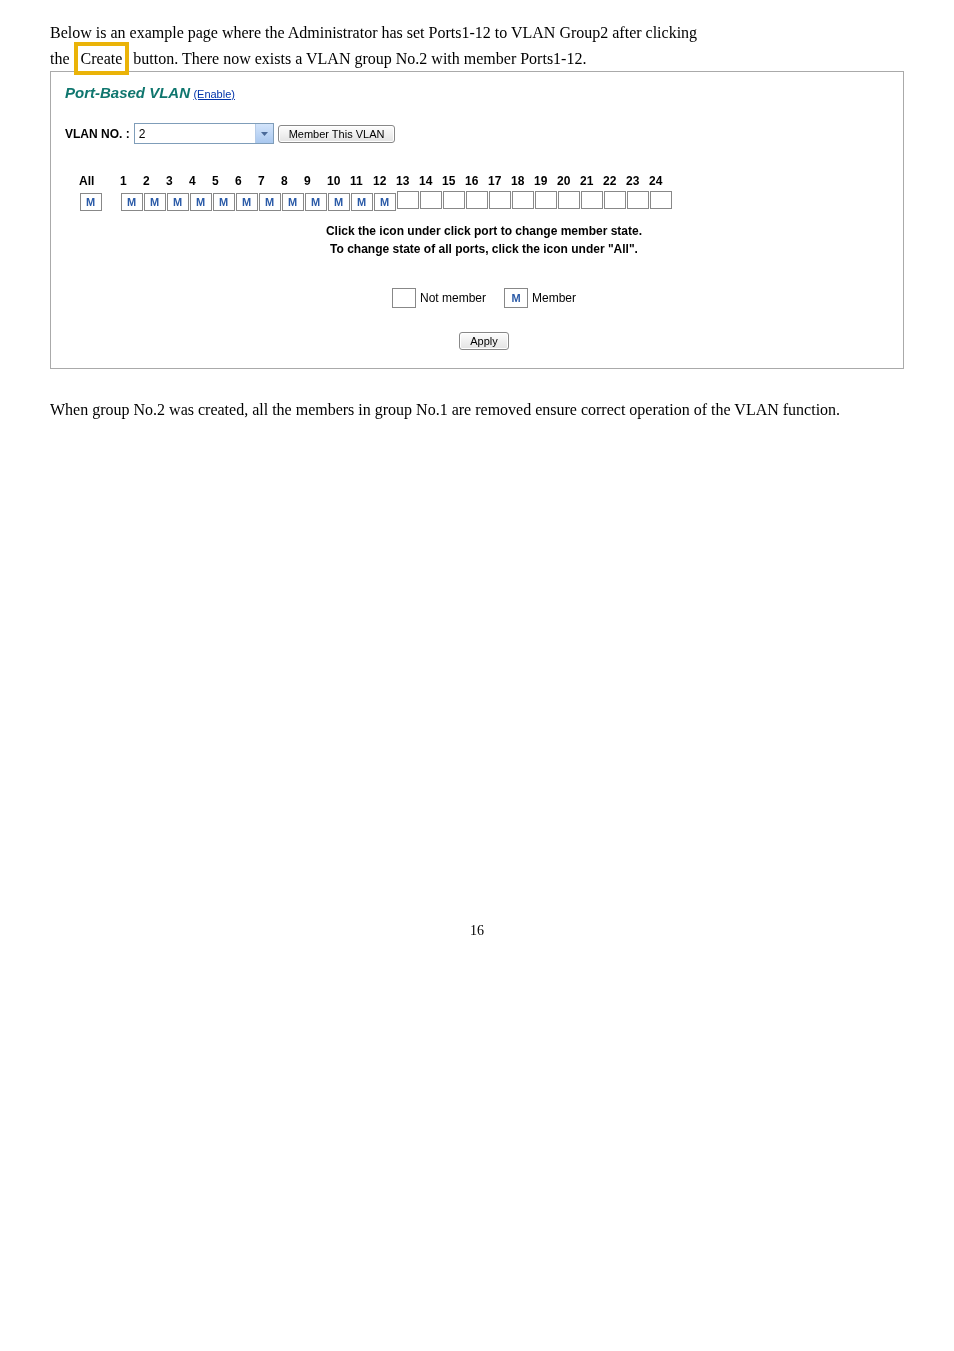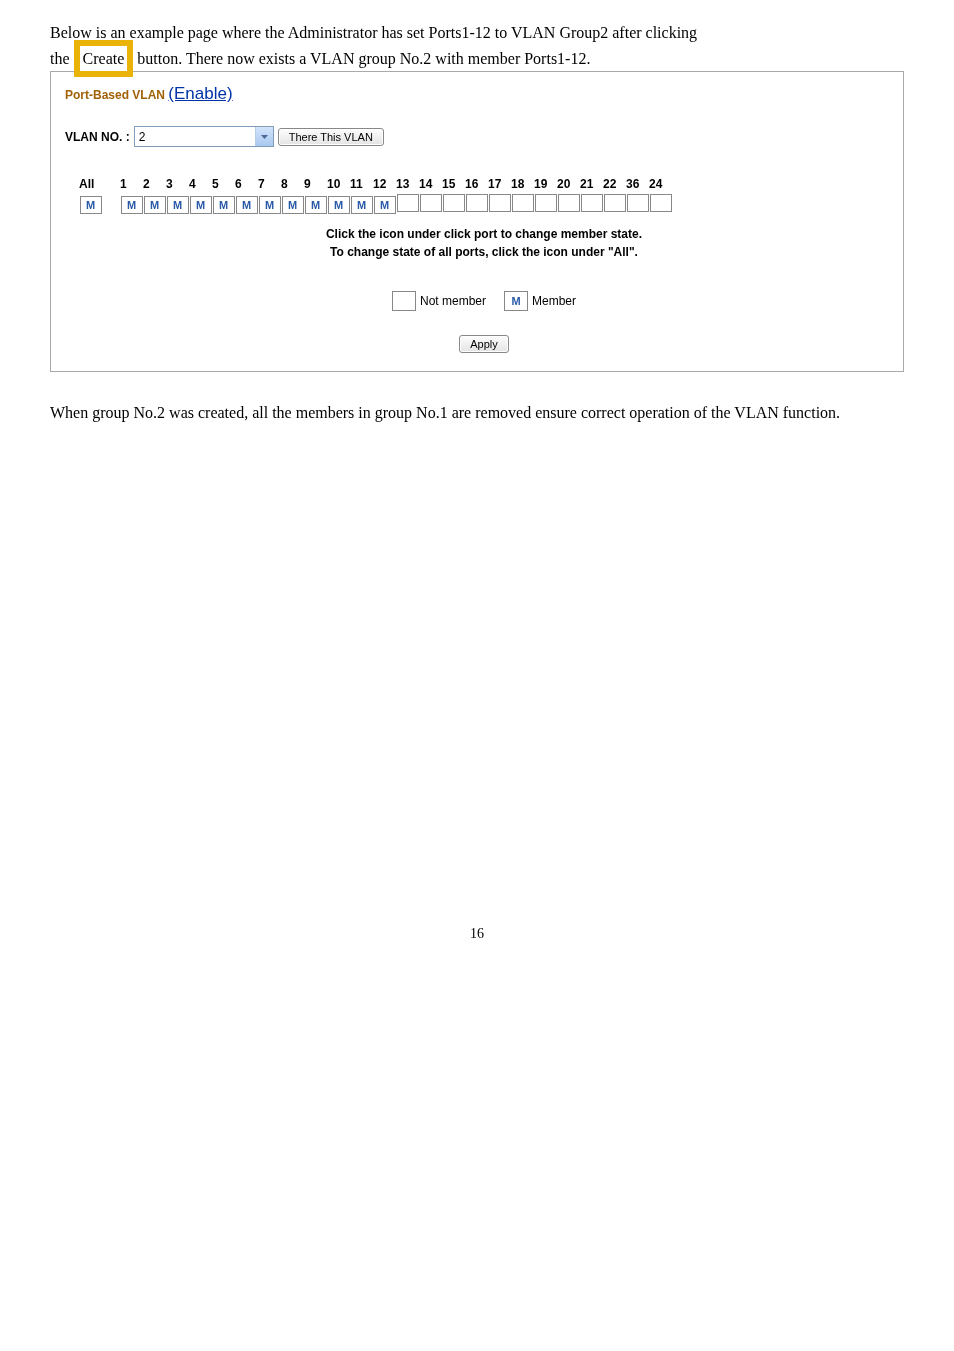--- a/index.html
+++ b/index.html
@@ -7,40 +7,41 @@
     font-size: 16px;
     color: #000;
     margin: 0;
     padding: 20px 50px;
     background: #fff;
   }
   .intro-text {
     line-height: 1.6;
   }
   .boxed {
-    border: 6px solid #eab308;
+    border: 4px solid #eab308;
     padding: 4px 3px;
   }
   .panel {
     border: 1px solid #aaa;
     padding: 12px 14px 18px;
     font-family: Tahoma, Verdana, Arial, sans-serif;
     font-size: 12px;
     color: #000;
     margin-bottom: 28px;
   }
   .panel-title {
-    font-size: 12px;
-    font-weight: bold;
-    color: #a16207;
+    font-size: 15px;
+    font-weight: bold;
+    color: #0f766e;
+    font-style: italic;
   }
   .panel-title-link {
     color: #0033aa;
     text-decoration: underline;
-    font-size: 17px;
+    font-size: 11px;
     font-weight: normal;
   }
   .row-vlan {
     margin-top: 22px;
     display: flex;
     align-items: center;
     gap: 4px;
   }
   .lbl-vlanno {
     font-weight: bold;
@@ -193,21 +194,21 @@
     <div class="select-wrap">
       <div class="select-box">
         <span class="select-val">2</span>
         <span class="select-arrow">
           <svg width="7" height="4" viewBox="0 0 7 4">
               <path d="M0 0 L7 0 L3.5 4 Z" fill="#4a6a99"></path>
             </svg>
         </span>
       </div>
     </div>
-    <button class="btn">There This VLAN</button>
+    <button class="btn">Member This VLAN</button>
   </div>
 
   <div class="ports-container">
     <table class="ports-table">
       <thead>
           <tr id="ports-header-row">
             <th class="all-hdr">All</th>
             <th>1</th>
             <th>2</th>
             <th>3</th>
@@ -223,21 +224,21 @@
             <th>13</th>
             <th>14</th>
             <th>15</th>
             <th>16</th>
             <th>17</th>
             <th>18</th>
             <th>19</th>
             <th>20</th>
             <th>21</th>
             <th>22</th>
-            <th>36</th>
+            <th>23</th>
             <th>24</th>
           </tr>
         </thead>
       <tbody>
           <tr id="ports-body-row">
             <td class="all-cell"><div class="port-box member">M</div></td>
             <td><div class="port-box member">M</div></td>
             <td><div class="port-box member">M</div></td>
             <td><div class="port-box member">M</div></td>
             <td><div class="port-box member">M</div></td>

